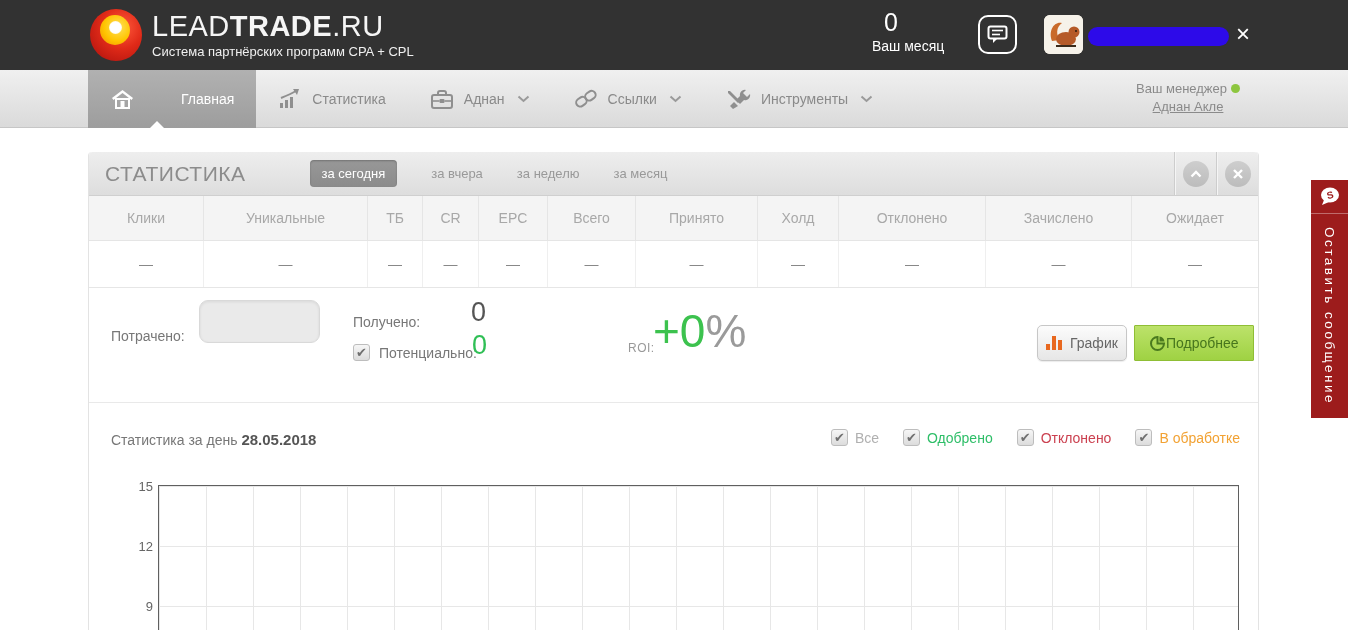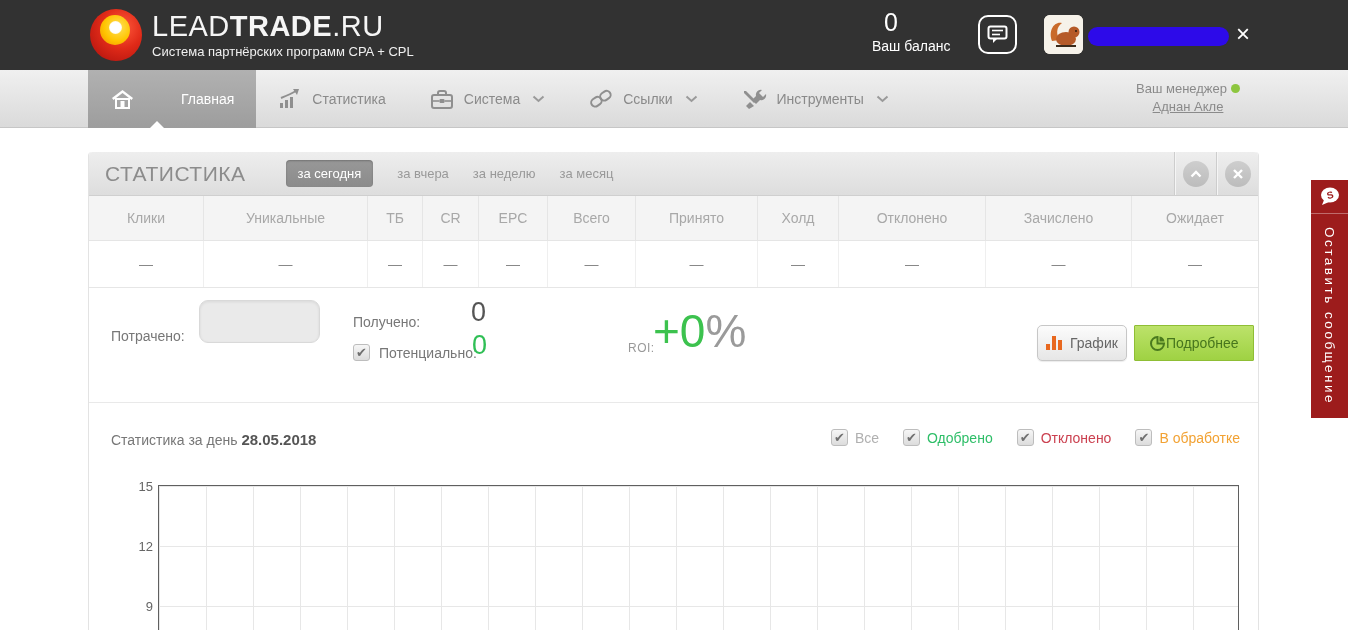--- a/index.html
+++ b/index.html
@@ -42,21 +42,21 @@
   .manager { position:absolute; right:108px; top:10px; text-align:center; font-size:13px; color:#8a8a8a; line-height:18px; }
   .manager-name { color:#8a8a8a; text-decoration:underline; cursor:pointer; }
   .dot { display:inline-block; width:9px; height:9px; border-radius:50%; background:#8dc63f; margin-left:4px; }
 
   
   .panel { position:absolute; left:88px; top:152px; width:1171px;
            border:1px solid #e3e3e3; border-top:none; background:#fff; border-radius:4px 4px 0 0; }
   .panel-header { height:44px; background:linear-gradient(#eeeeee,#dddddd); border-bottom:1px solid #cfcfcf;
                   border-radius:4px 4px 0 0; display:flex; align-items:center; position:relative; }
   .panel-title { margin-left:16px; font-size:21px; color:#8c8c8c; letter-spacing:.5px; }
-  .period-tabs { display:flex; align-items:center; margin-left:40px; gap:24px; }
+  .period-tabs { display:flex; align-items:center; margin-left:64px; gap:34px; }
   .ptab { font-size:13px; color:#999; cursor:pointer; }
   .ptab.active { background:linear-gradient(#989898,#8b8b8b); color:#fff; padding:6px 12px; border-radius:4px;
                  box-shadow:inset 0 1px 2px rgba(0,0,0,.25); }
   .panel-controls { position:absolute; right:0; top:0; height:100%; display:flex; }
   .ctrl-cell { width:42px; height:100%; display:flex; align-items:center; justify-content:center;
                border-left:1px solid #cdcdcd; box-shadow:inset 1px 0 0 #f5f5f5; }
   .ctrl-btn { width:26px; height:26px; border-radius:50%; background:linear-gradient(#cecece,#bcbcbc);
               display:flex; align-items:center; justify-content:center; cursor:pointer; color:#fff; }
 
   
@@ -133,21 +133,21 @@
     <div class="logo">
       <div class="logo-inner"></div>
       <div class="logo-core"></div>
     </div>
     <div class="brand">
       <div class="brand-line"><span>LEAD</span><b>TRADE</b><span>.RU</span></div>
       <div class="brand-sub">Система партнёрских программ CPA + CPL</div>
     </div>
     <div class="balance">
       <div class="balance-value">0</div>
-      <div class="balance-label">Ваш баланс</div>
+      <div class="balance-label">Ваш месяц</div>
     </div>
     <div class="chat-btn">
       <svg width="21" height="19" viewBox="0 0 21 19">
         <rect x="1.5" y="1.5" width="18" height="12" rx="2" fill="none" stroke="#fff" stroke-width="2"></rect>
         <line x1="5" y1="5.5" x2="16" y2="5.5" stroke="#fff" stroke-width="1.6"></line>
         <line x1="5" y1="9.5" x2="13" y2="9.5" stroke="#fff" stroke-width="1.6"></line>
         <path d="M6 13 L6 18 L11 13 Z" fill="#fff"></path>
       </svg>
     </div>
     <div class="avatar">
@@ -186,21 +186,21 @@
         <span>Статистика</span>
       </div>
       <div class="nav-item">
         <svg width="24" height="21" viewBox="0 0 24 21">
           <rect x="2" y="6" width="20" height="13" rx="2" fill="none" stroke="#8f8f8f" stroke-width="2"></rect>
           <path d="M8 6 V4 a2 2 0 0 1 2-2 h4 a2 2 0 0 1 2 2 V6" fill="none" stroke="#8f8f8f" stroke-width="2"></path>
           <rect x="9.5" y="10" width="5" height="4" rx="1" fill="#8f8f8f"></rect>
           <line x1="2" y1="12" x2="9.5" y2="12" stroke="#8f8f8f" stroke-width="1.6"></line>
           <line x1="14.5" y1="12" x2="22" y2="12" stroke="#8f8f8f" stroke-width="1.6"></line>
         </svg>
-        <span>Система</span>
+        <span>Аднан</span>
         <svg class="chev" width="13" height="8" viewBox="0 0 13 8">
           <path d="M1.5 1.5 L6.5 6 L11.5 1.5" fill="none" stroke="#9a9a9a" stroke-width="2"></path>
         </svg>
       </div>
       <div class="nav-item">
         <svg width="24" height="22" viewBox="0 0 24 22">
           <rect x="2" y="10" width="11" height="8" rx="4" transform="rotate(-35 7 14)" fill="none" stroke="#8f8f8f" stroke-width="2"></rect>
           <rect x="11" y="4" width="11" height="8" rx="4" transform="rotate(-35 16 8)" fill="none" stroke="#8f8f8f" stroke-width="2"></rect>
         </svg>
         <span>Ссылки</span>

